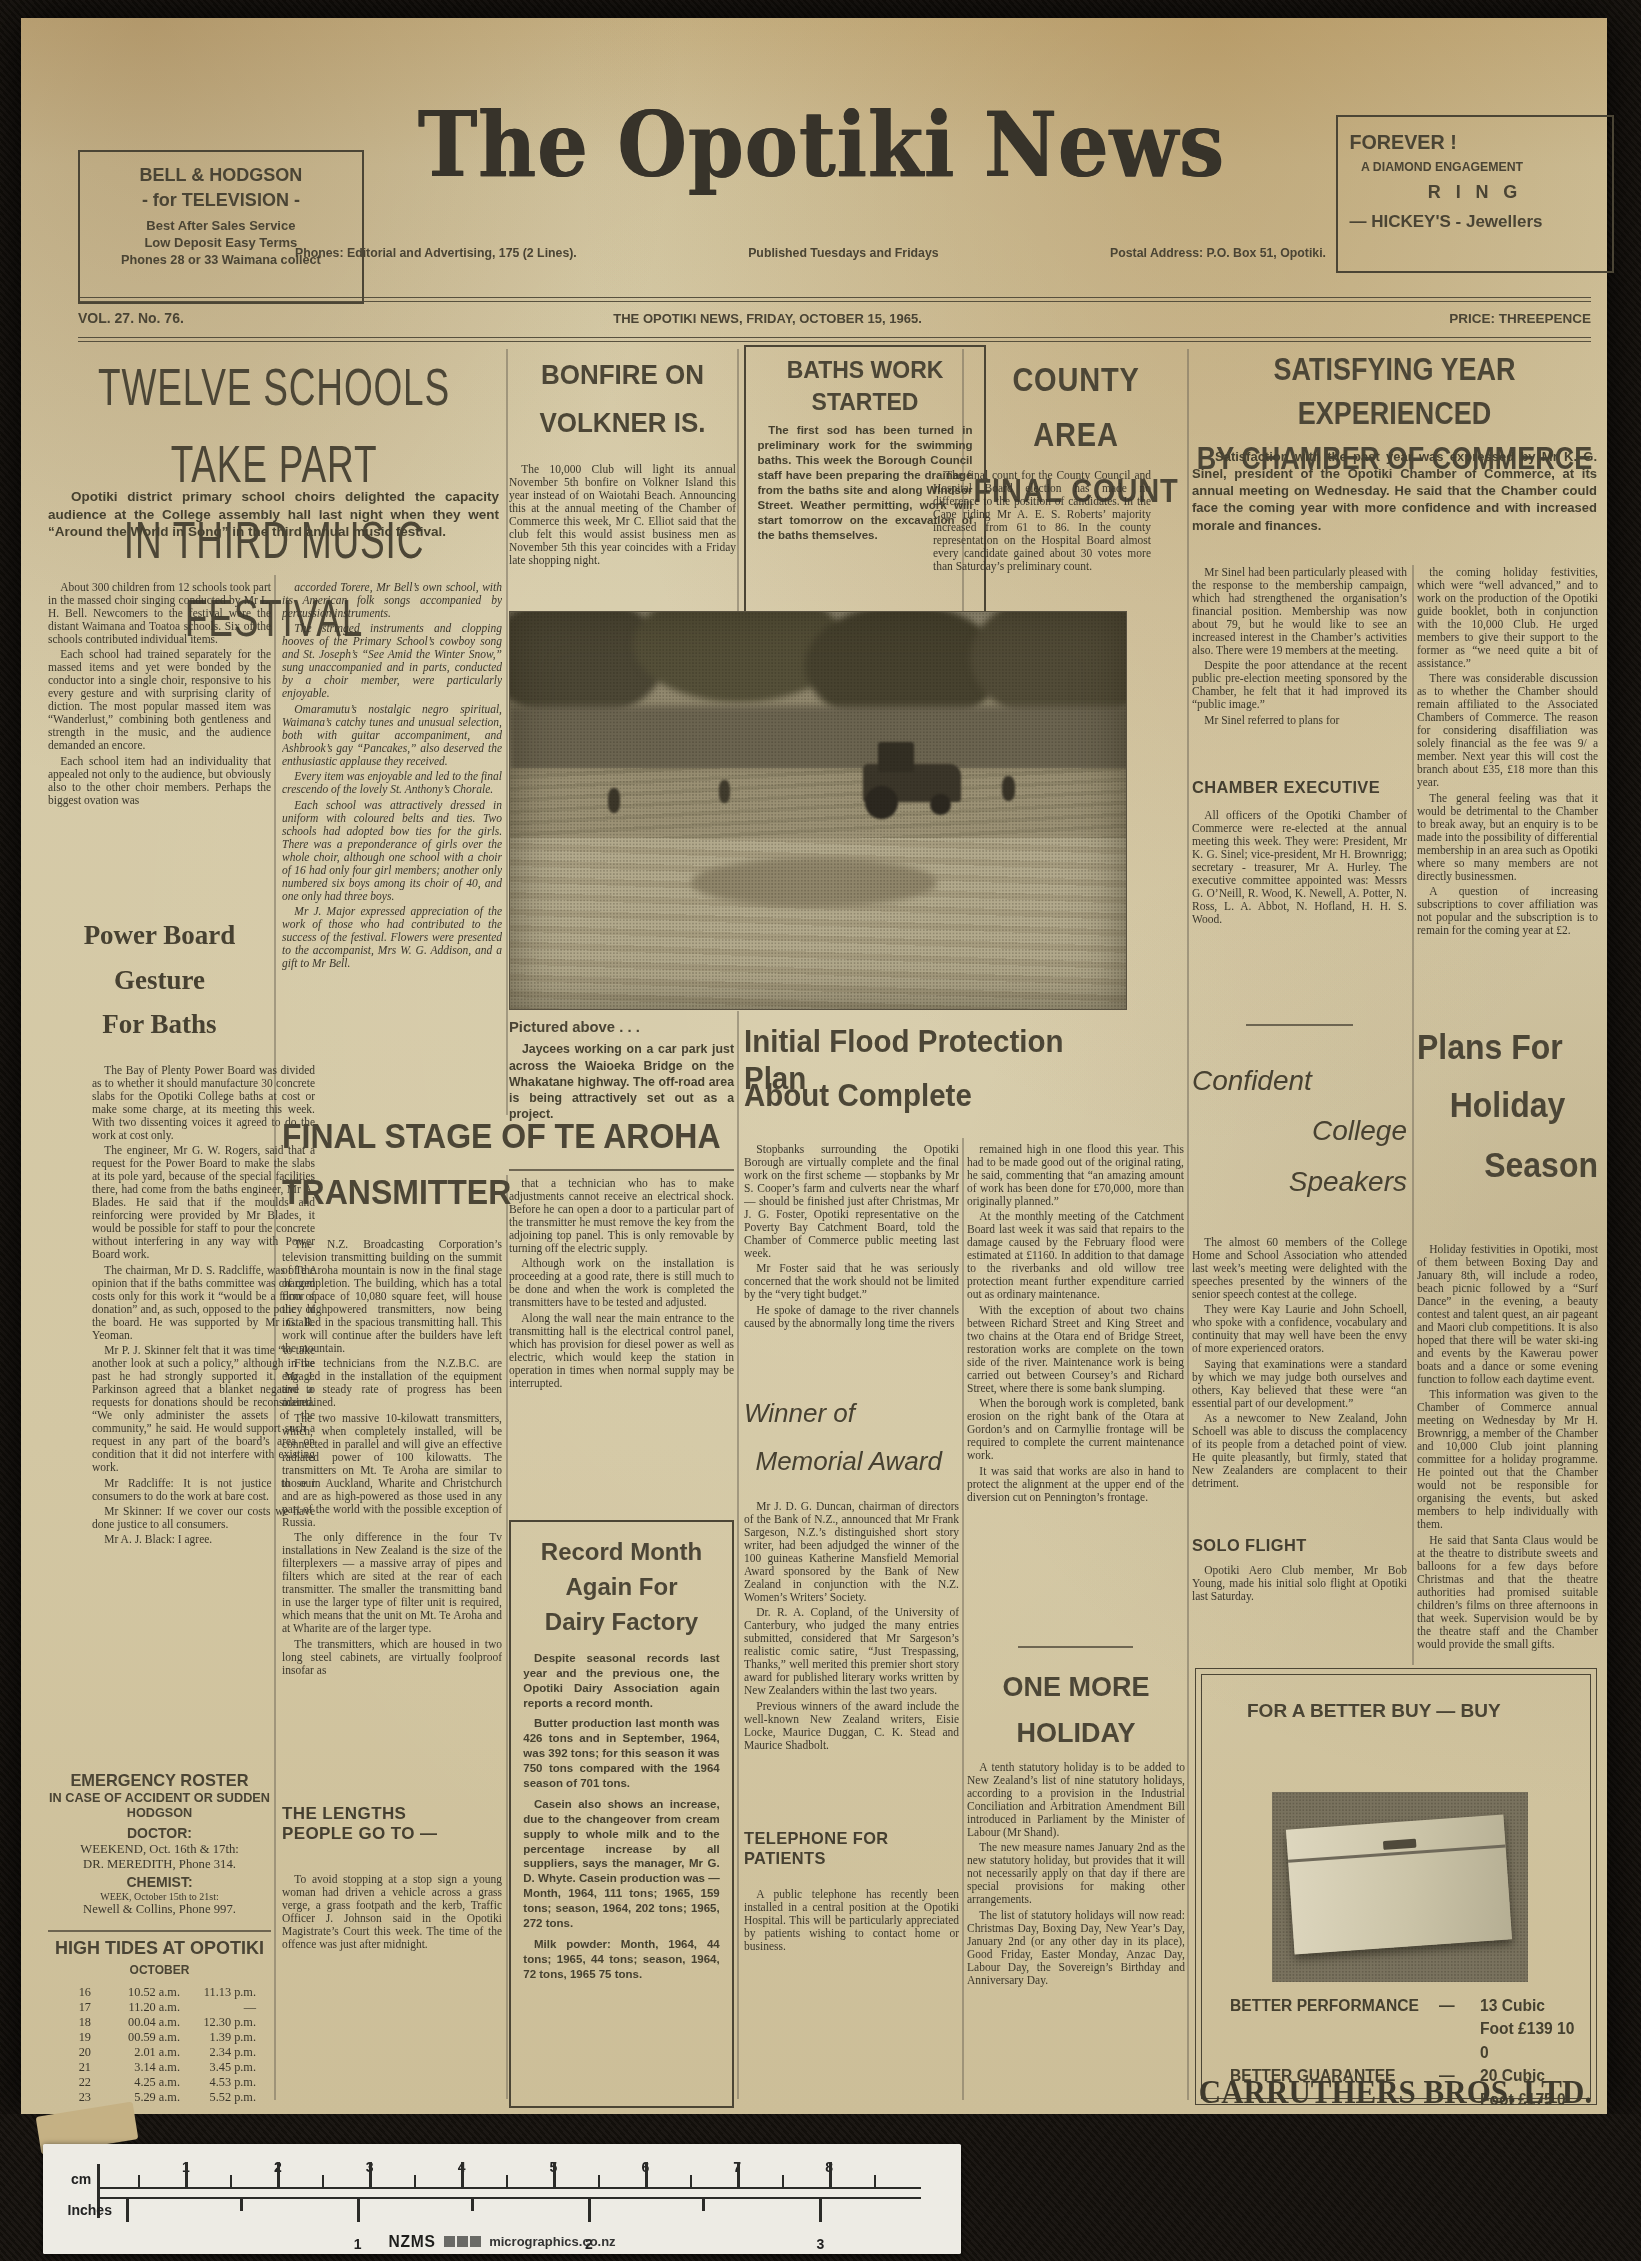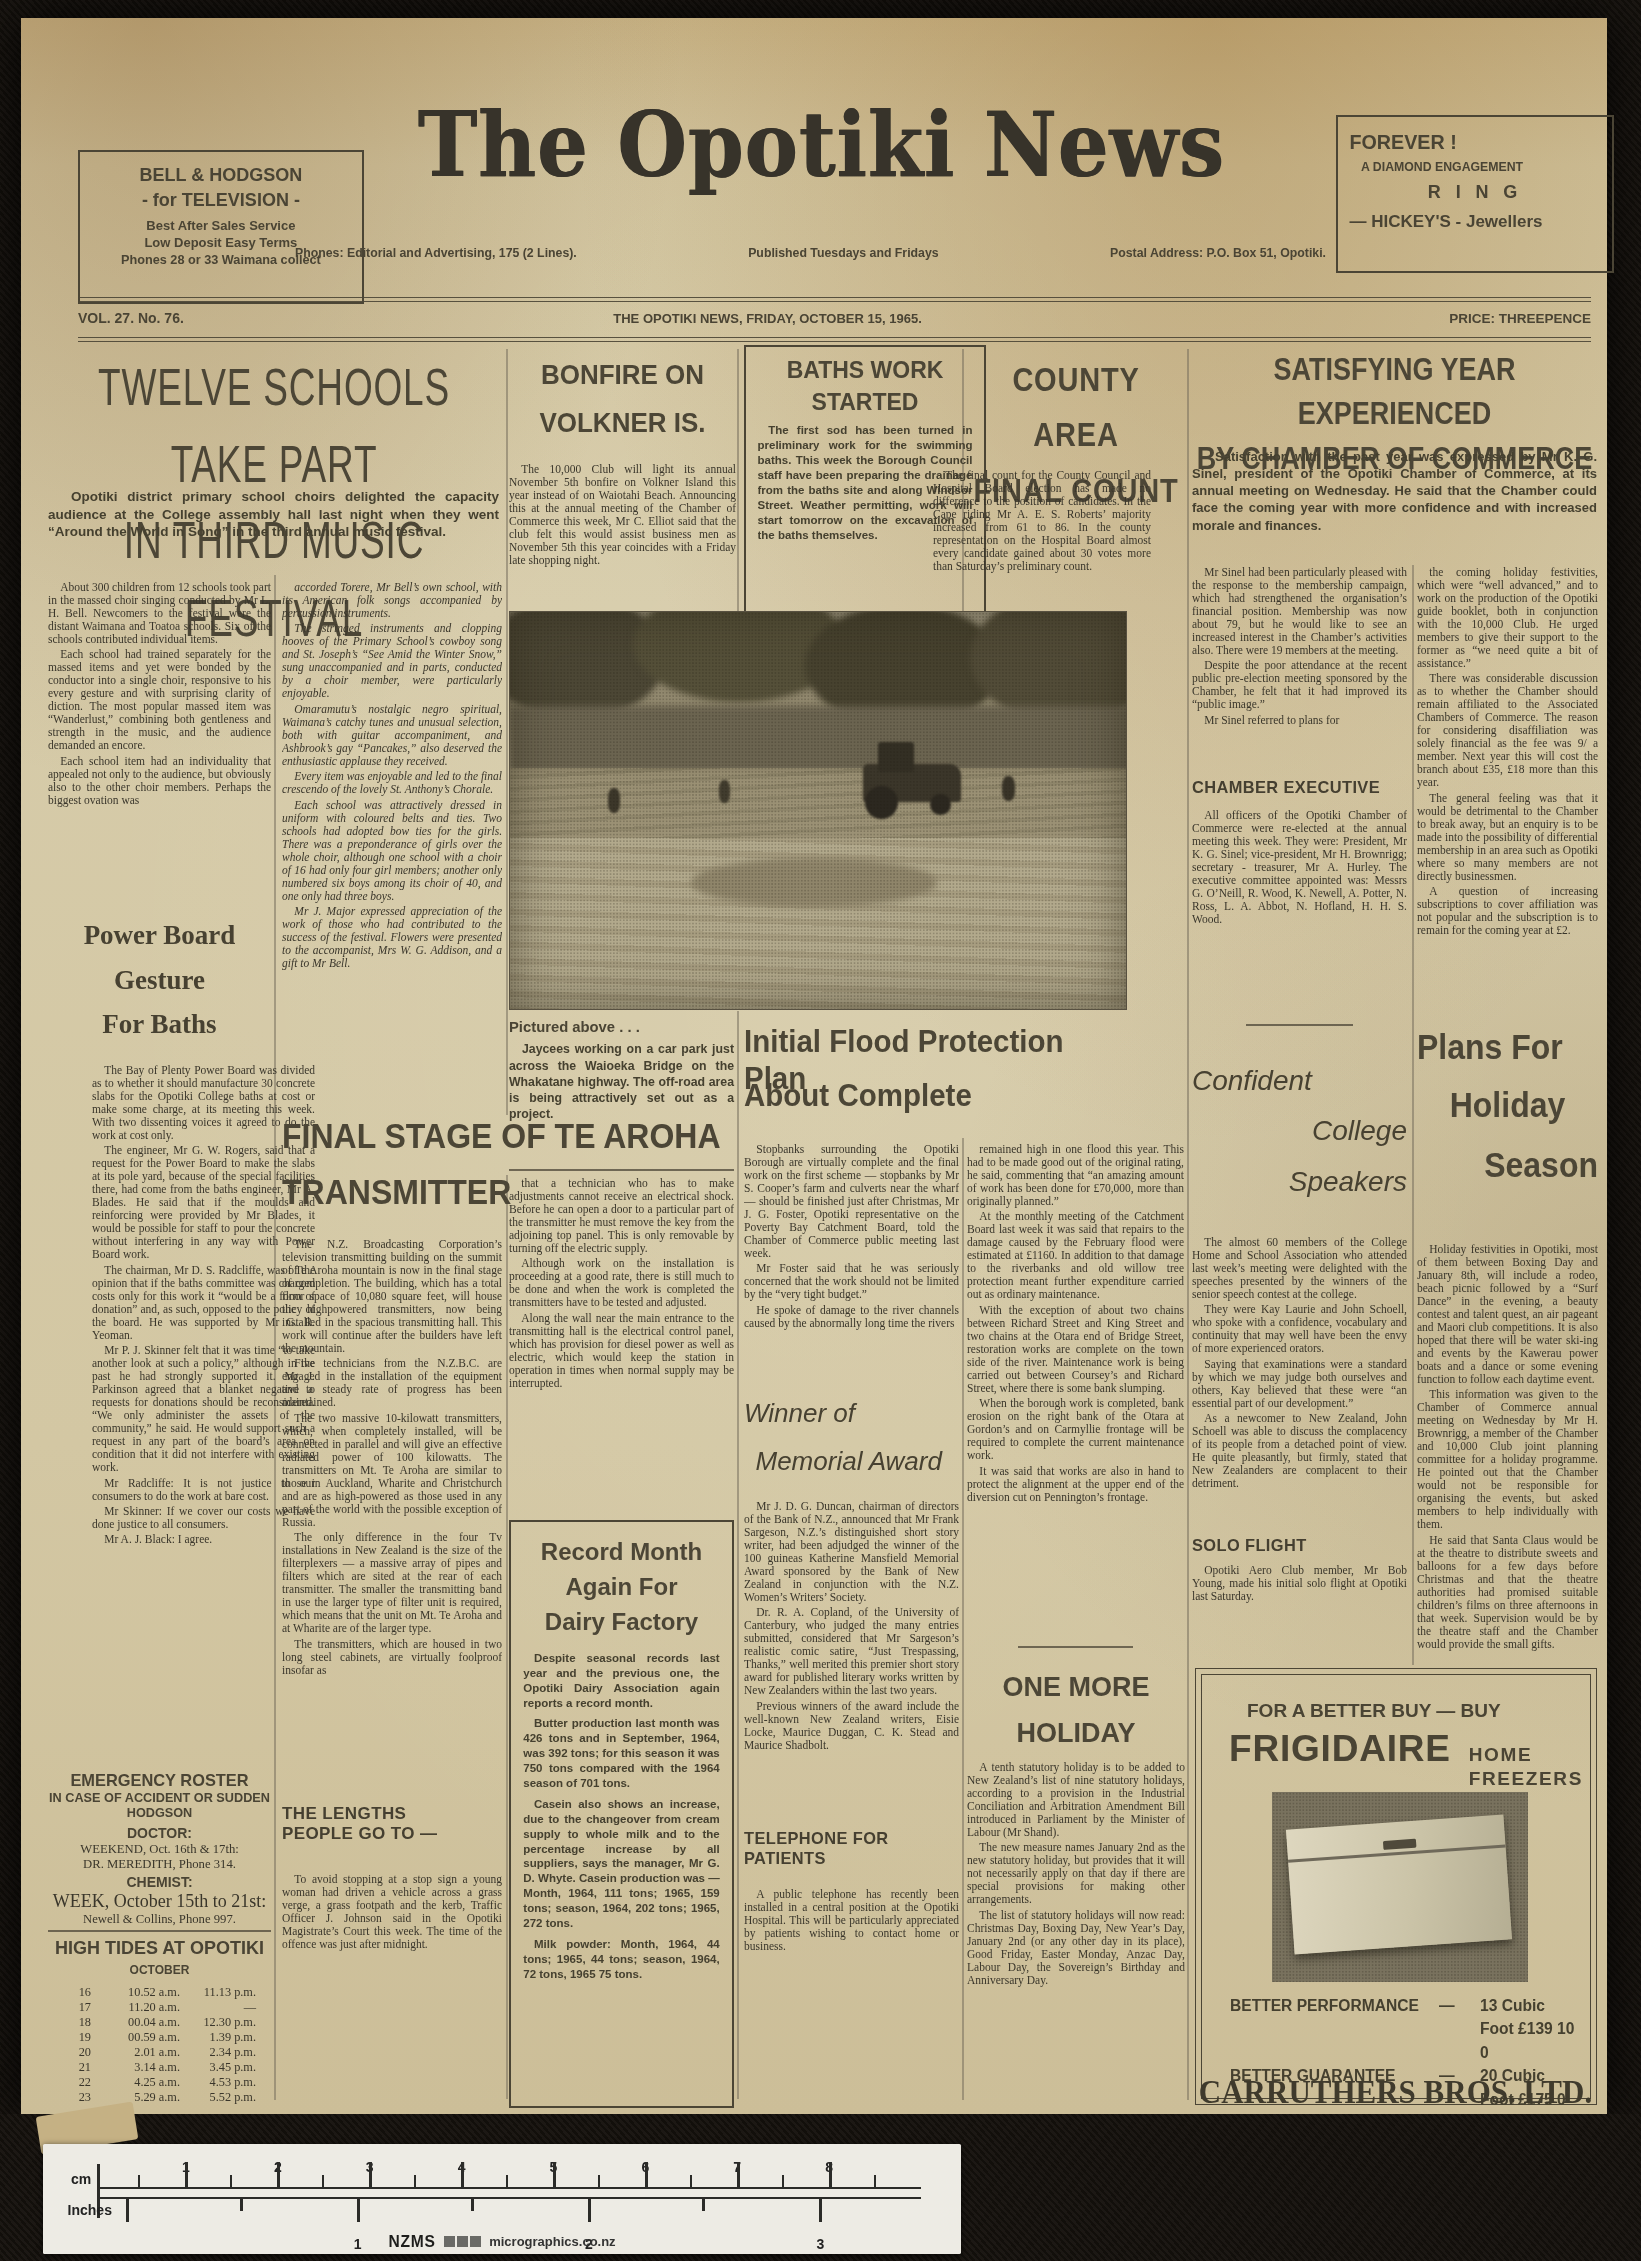--- a/index.html
+++ b/index.html
@@ -134,21 +134,21 @@
       <p class="para">Mr A. J. Black: I agree.</p>
     </div>
 
   <div class="abs center" style="left:48px;top:1770px;width:223px;">
     <div class="news-p" style="font-size:16.4px;">EMERGENCY ROSTER</div>
     <div class="news-p" style="font-size:12.7px;line-height:1.25;">IN CASE OF ACCIDENT OR SUDDEN HODGSON</div>
     <div class="news-p" style="font-size:14px;margin-top:2.5px;">DOCTOR:</div>
     <div class="serif" style="font-size:12.7px;color:#3a362b;">WEEKEND, Oct. 16th &amp; 17th:</div>
     <div class="serif" style="font-size:12.7px;color:#3a362b;">DR. MEREDITH, Phone 314.</div>
     <div class="news-p" style="font-size:14px;margin-top:1.6px;">CHEMIST:</div>
-    <div class="serif" style="font-size:18px;color:#3a362b;font-family:Liberation Serif, serif;">WEEK, October 15th to 21st:</div>
+    <div class="serif" style="font-size:10px;color:#3a362b;font-family:Liberation Serif, serif;">WEEK, October 15th to 21st:</div>
     <div class="serif" style="font-size:12.7px;color:#3a362b;">Newell &amp; Collins, Phone 997.</div>
   </div>
   <div class="rule-h" style="left:48px;top:1930px;width:223px;"></div>
 
   <div class="abs news-p center" style="left:48px;top:1937px;width:223px;font-size:18px;">HIGH TIDES AT OPOTIKI</div>
   <div class="abs news-p center" style="left:48px;top:1963px;width:223px;font-size:12px;">OCTOBER</div>
   <div class="abs" style="left:57px;top:1985px;width:205px;height:123px;overflow:hidden;">
       <div class="tide-row">
         <span>16</span>
         <span>10.52 a.m.</span>
@@ -370,24 +370,20 @@
     <div>HOLIDAY</div>
   </div>
   <div class="abs col" style="left:967px;top:1761px;width:218px;height:345px;">
       <p class="para">A tenth statutory holiday is to be added to New Zealand’s list of nine statutory holidays, according to a provision in the Industrial Conciliation and Arbitration Amendment Bill introduced in Parliament by the Minister of Labour (Mr Shand).</p>
       <p class="para">The new measure names January 2nd as the new statutory holiday, but provides that it will not necessarily apply on that day if there are special provisions for making other arrangements.</p>
       <p class="para">The list of statutory holidays will now read: Christmas Day, Boxing Day, New Year’s Day, January 2nd (or any other day in its place), Good Friday, Easter Monday, Anzac Day, Labour Day, the Sovereign’s Birthday and Anniversary Day.</p>
     </div>
 
   <div class="abs" style="left:1195px;top:1668px;width:402px;height:437px;border:1.6px solid #4b4535;outline:0.8px solid #4b4535;outline-offset:-7.4px;box-sizing:border-box;">
     <div class="abs news-p" style="left:51px;top:29.5px;font-size:19px;">FOR A BETTER BUY — BUY</div>
-    <div class="abs" style="left:33px;top:57px;width:345px;display:flex;align-items:baseline;gap:18px;">
-      <span class="news-p" style="font-size:37px;letter-spacing:0.8px;">FRIGIDAIRE</span>
-      <span class="news-p" style="font-size:19px;letter-spacing:1.6px;">HOME FREEZERS</span>
-    </div>
     <div class="abs" style="left:76px;top:123px;width:256px;height:190px;background:#79725e;overflow:hidden;">
       <div class="halftone" style="background-size:3.3px 3.3px;"></div>
       <div class="abs" style="left:7%;top:16%;width:85%;height:66%;background:linear-gradient(100deg,#ded7bf,#cbc4a8 55%,#b5ae93);transform:rotate(-4deg);box-shadow:0 4.9px 8.2px rgba(20,18,10,.5);">
         <div class="abs" style="left:0;top:24%;width:100%;height:2.5px;background:#6f695a;"></div>
         <div class="abs" style="left:44%;top:14%;width:33px;height:9px;background:#4f4a3b;border-radius:1.6px;"></div>
       </div>
     </div>
     <div class="abs" style="left:34px;top:325px;width:345px;">
         <div class="frig-row">
           <span>BETTER PERFORMANCE</span>

